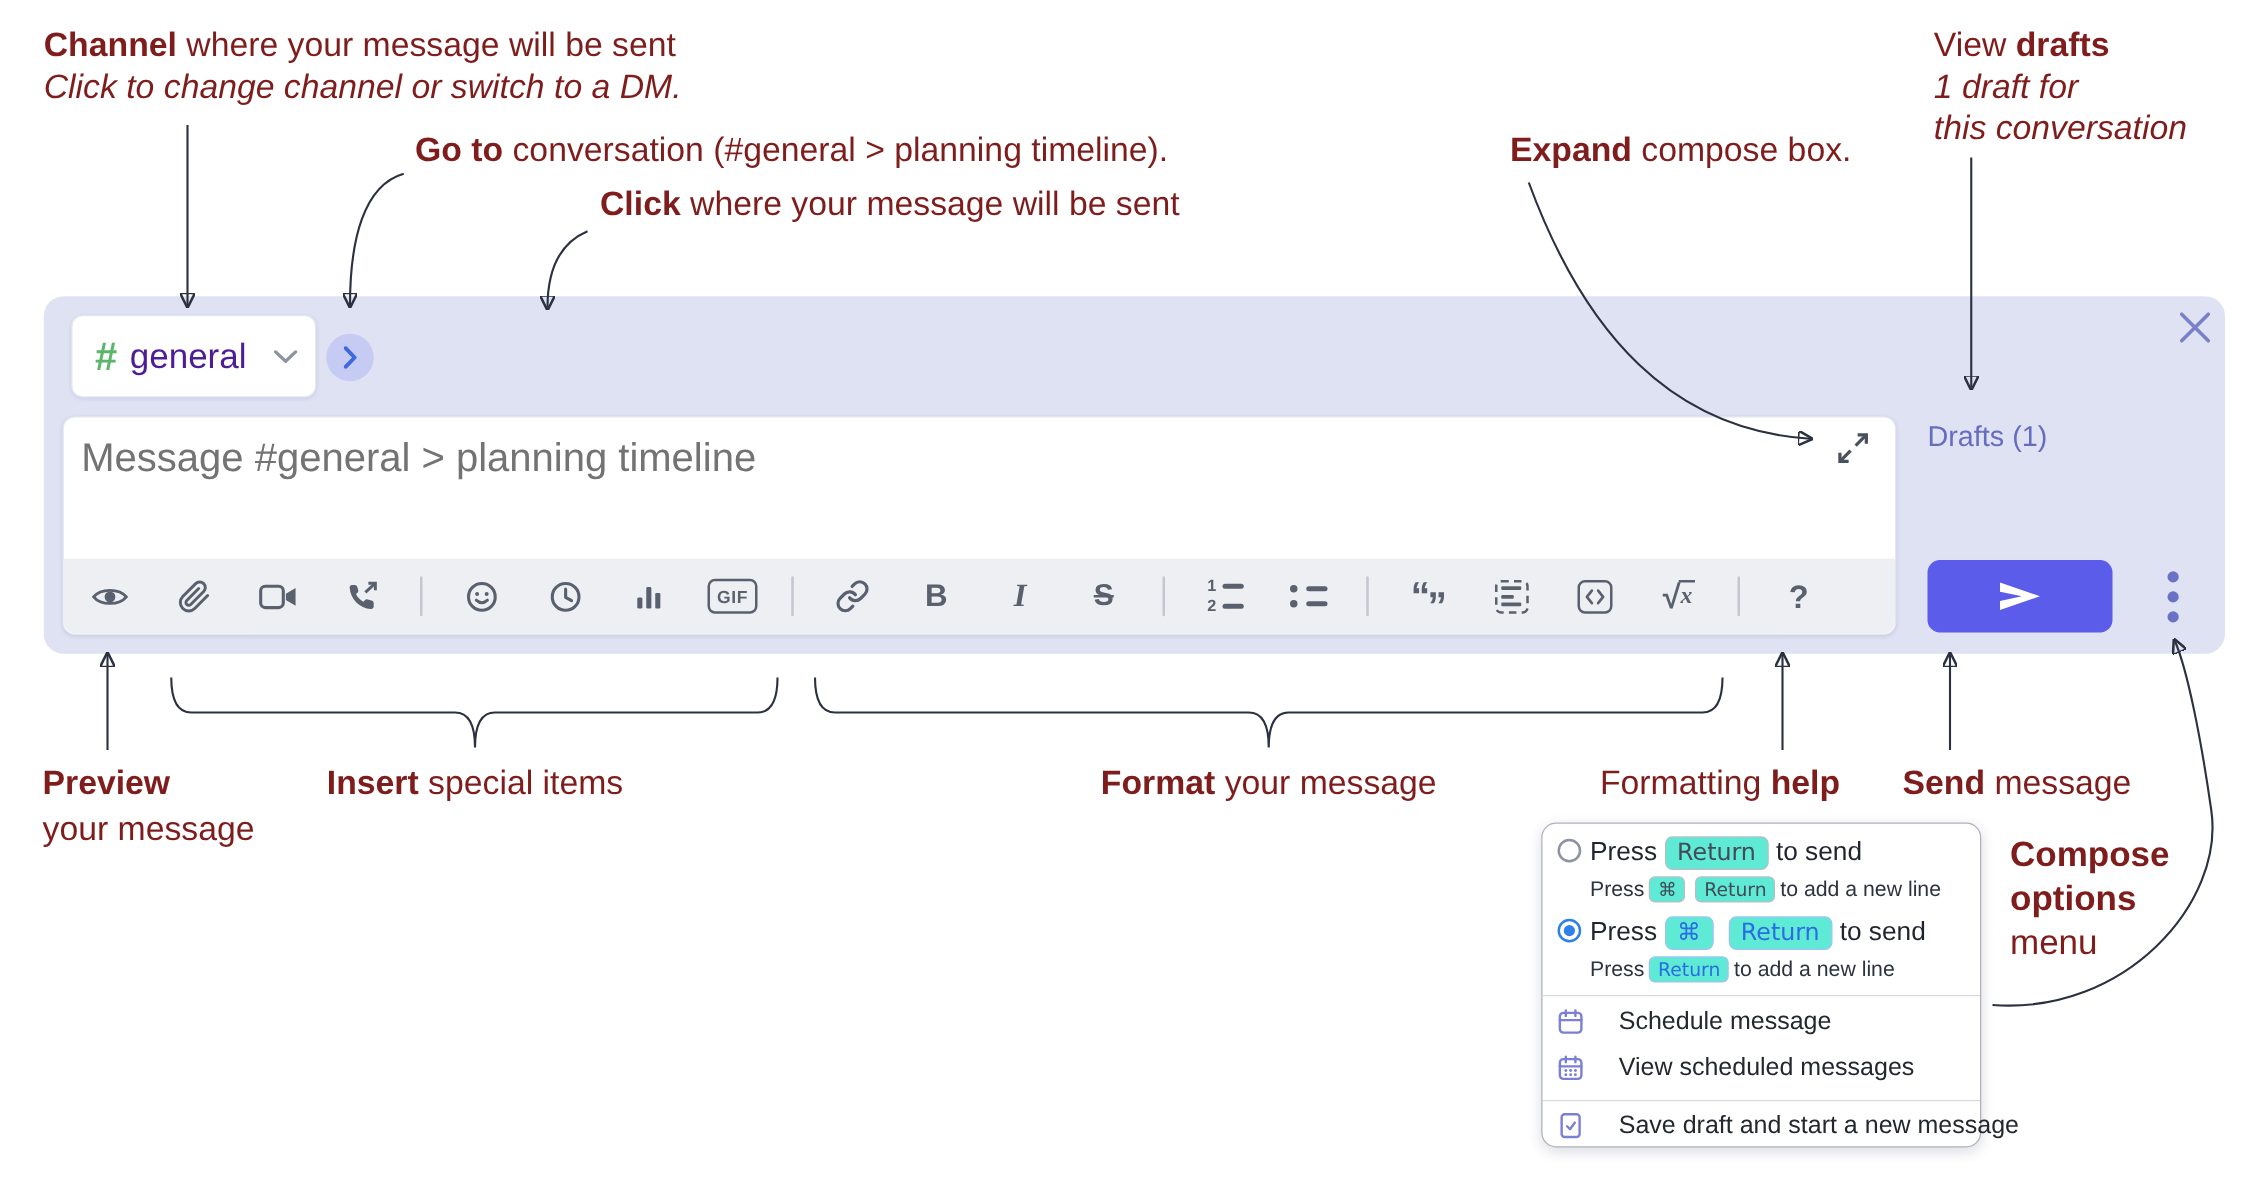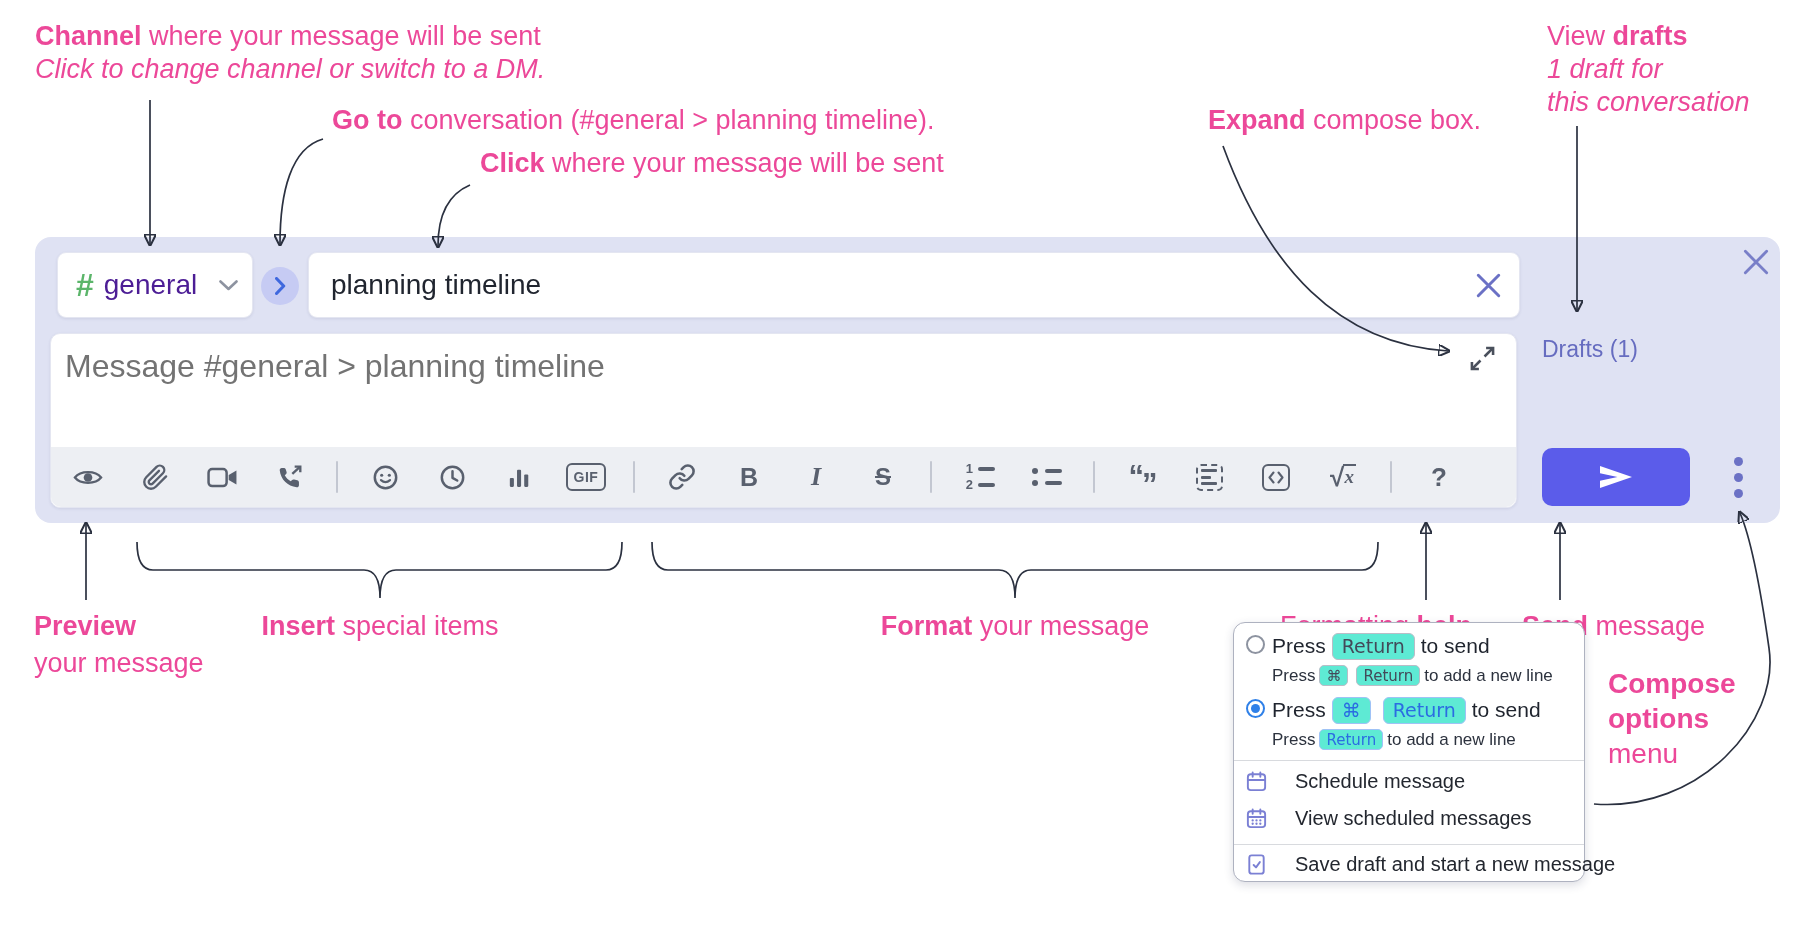--- a/index.html
+++ b/index.html
@@ -1,21 +1,21 @@
 <!DOCTYPE html>
 <html><head>
 <meta charset="utf-8">
 <style>
   * { margin:0; padding:0; box-sizing:border-box; }
   html,body { background:#fff; }
   body { font-family:"Liberation Sans", sans-serif; }
   .stage { position:relative; width:1814px; height:944px; background:#fff; overflow:hidden; }
 
   
-  .note { position:absolute; font-size:27px; line-height:33px; color:#ec4899; white-space:nowrap; z-index:3; }
+  .note { position:absolute; font-size:27px; line-height:33px; color:#7f1d1d; white-space:nowrap; z-index:3; }
   .note .b { font-weight:700; }
   .note .i { font-style:italic; }
   #note-channel { left:35px; top:20px; }
   #note-goto    { left:332px; top:104px; }
   #note-topic   { left:480px; top:147px; }
   #note-expand  { left:1208px; top:104px; }
   #note-drafts  { left:1547px; top:20px; }
   #note-preview { left:34px;  top:608px; line-height:37px; }
   #note-insert  { left:380px; top:610px; transform:translateX(-50%); }
   #note-format  { left:1015px; top:610px; transform:translateX(-50%); }
@@ -88,21 +88,21 @@
   .sqrtico .var { font-size:19px; font-style:italic; font-weight:600; font-family:"Liberation Serif",serif;
                   border-top:2.4px solid #59606e; padding:1px 2px 0 1px; margin-left:-1px; line-height:20px; }
 
   #send-btn { position:absolute; left:1507px; top:211px; width:148px; height:58px; border-radius:10px;
               background:#5b5cea; display:flex; align-items:center; justify-content:center; cursor:pointer; }
   #kebab { position:absolute; left:1683px; top:214px; width:40px; height:52px; display:flex; flex-direction:column;
            align-items:center; justify-content:center; gap:7px; cursor:pointer; }
   #kebab i { width:9px; height:9px; border-radius:50%; background:#6b71c5; }
 
   
-  #menu { position:absolute; left:1233px; top:622px; width:352px; height:260px; background:#fff;
+  #menu { position:absolute; left:1233px; top:658px; width:352px; height:260px; background:#fff;
           border:1.5px solid #aeb2c0; border-radius:12px; box-shadow:0 3px 10px rgba(40,45,80,.16); z-index:6; }
   .radio { position:absolute; width:19px; height:19px; border-radius:50%; background:#fff; cursor:pointer; }
   #radio1 { left:12px; top:12px; border:2px solid #8d93a0; }
   #radio2 { left:12px; top:76px; border:2px solid #2f80e8; display:flex; align-items:center; justify-content:center; }
   #radio2 i { width:9px; height:9px; border-radius:50%; background:#2f80e8; }
   .mrow { position:absolute; left:38px; display:flex; align-items:center; white-space:nowrap; }
   #m-row1 { top:8px;  height:30px; font-size:21px; color:#1f242e; }
   #m-sub1 { top:40px; height:25px; font-size:17px; color:#2c323e; }
   #m-row2 { top:72px; height:30px; font-size:21px; color:#1f242e; }
   #m-sub2 { top:104px; height:25px; font-size:17px; color:#2c323e; }
@@ -202,28 +202,20 @@
           </svg>
       </span>
     </div>
 
     <div id="goto-circle">
       <svg width="11" height="18" viewBox="0 0 11 18">
           <path d="M1.5 1.5 L8.7 9 L1.5 16.5" fill="none" stroke="#3f68de" stroke-width="3.1" stroke-linecap="round" stroke-linejoin="round"></path>
         </svg>
     </div>
 
-    <div id="topic-field" class="whitebox">
-      <input id="topic-input" value="planning timeline" style="">
-      <span id="topic-clear">
-        <svg width="25" height="25" viewBox="0 0 22 22">
-            <path d="M2 2 L20 20 M20 2 L2 20" stroke="#6b71c5" stroke-width="2.6" stroke-linecap="round"></path>
-          </svg>
-      </span>
-    </div>
 
     <span id="panel-close">
       <svg width="26" height="26" viewBox="0 0 22 22">
           <path d="M2 2 L20 20 M20 2 L2 20" stroke="#797fc8" stroke-width="2.4" stroke-linecap="round"></path>
         </svg>
     </span>
 
     <div id="drafts-link">Drafts (1)</div>
 
     <div id="msgblock" class="whitebox">

